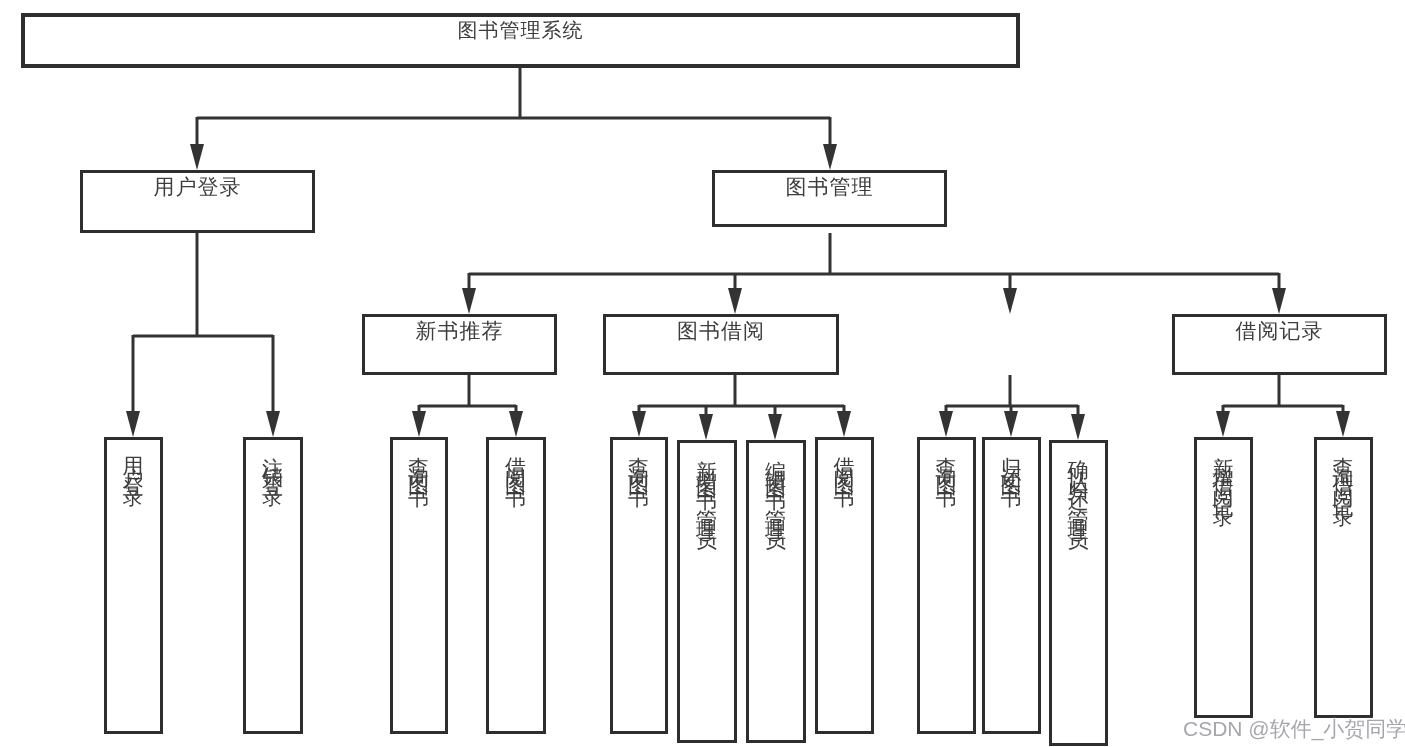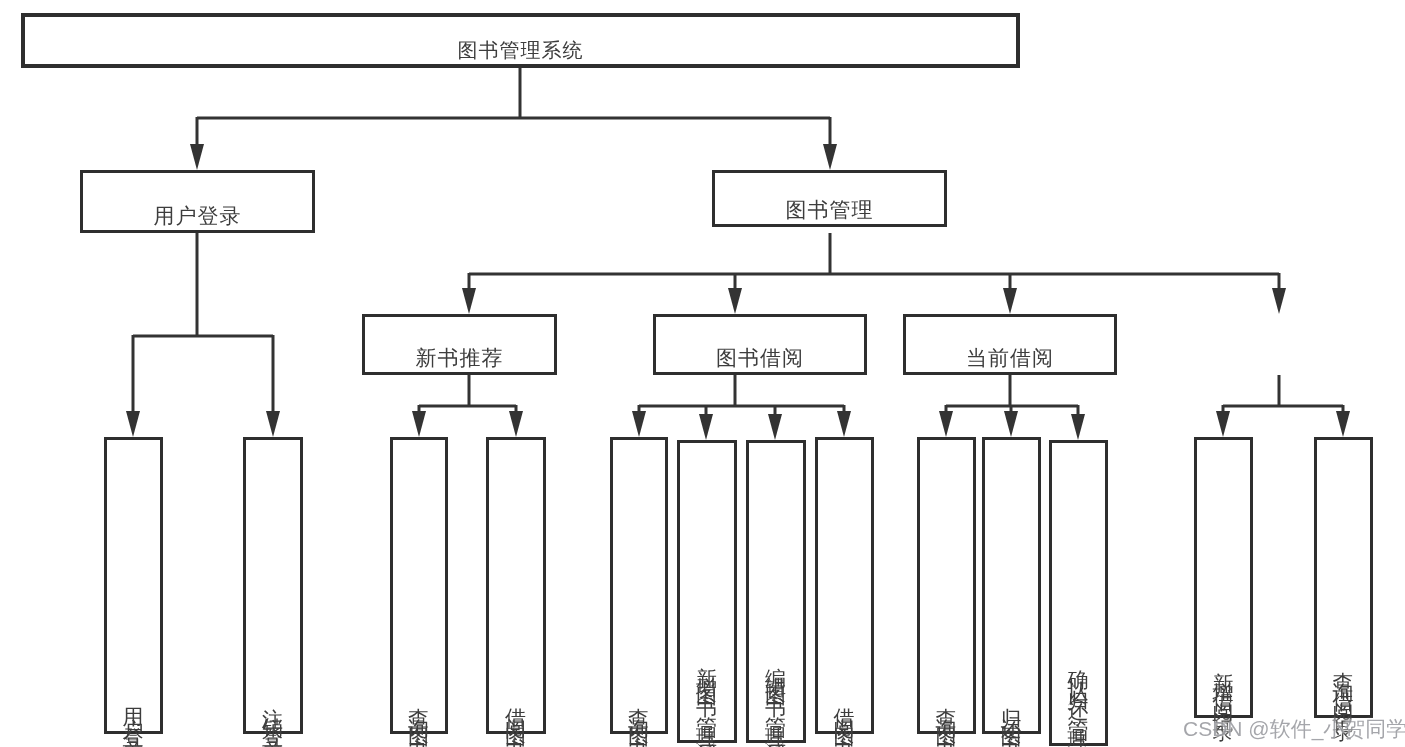--- a/index.html
+++ b/index.html
@@ -24,21 +24,21 @@
   .connectors polygon {
     fill: #333333;
     stroke: none;
   }
   .box {
     position: absolute;
     box-sizing: border-box;
     border: 3px solid #2e2e2e;
     background: #ffffff;
     display: flex;
-    align-items: flex-end;
+    align-items: flex-start;
     justify-content: center;
     color: #3d3d3d;
   }
   .box.root { border-width: 4px; }
   .hlabel {
     font-size: 21px;
     letter-spacing: 1px;
     color: #3d3d3d;
     white-space: nowrap;
   }
@@ -151,25 +151,25 @@
   <div class="box" style="left:80px;top:170px;width:235px;height:63px">
     <span class="hlabel">用户登录</span>
   </div>
   <div class="box" style="left:712px;top:170px;width:235px;height:57px">
     <span class="hlabel">图书管理</span>
   </div>
 
   <div class="box" style="left:362px;top:314px;width:195px;height:61px">
     <span class="hlabel">新书推荐</span>
   </div>
-  <div class="box" style="left:653px;top:314px;width:214px;height:61px">
+  <div class="box" style="left:603px;top:314px;width:236px;height:61px">
     <span class="hlabel">图书借阅</span>
   </div>
-  <div class="box" style="left:903px;top:314px;width:214px;height:61px">
-    <span class="hlabel">当前借阅</span>
+  <div class="box" style="left:1172px;top:314px;width:215px;height:61px">
+    <span class="hlabel">借阅记录</span>
   </div>
 
   <div class="box" style="left:104px;top:437px;width:59px;height:297px">
     <span class="vlabel">用户登录</span>
   </div>
   <div class="box" style="left:243px;top:437px;width:60px;height:297px">
     <span class="vlabel">注销登录</span>
   </div>
 
   <div class="box" style="left:390px;top:437px;width:58px;height:297px">

